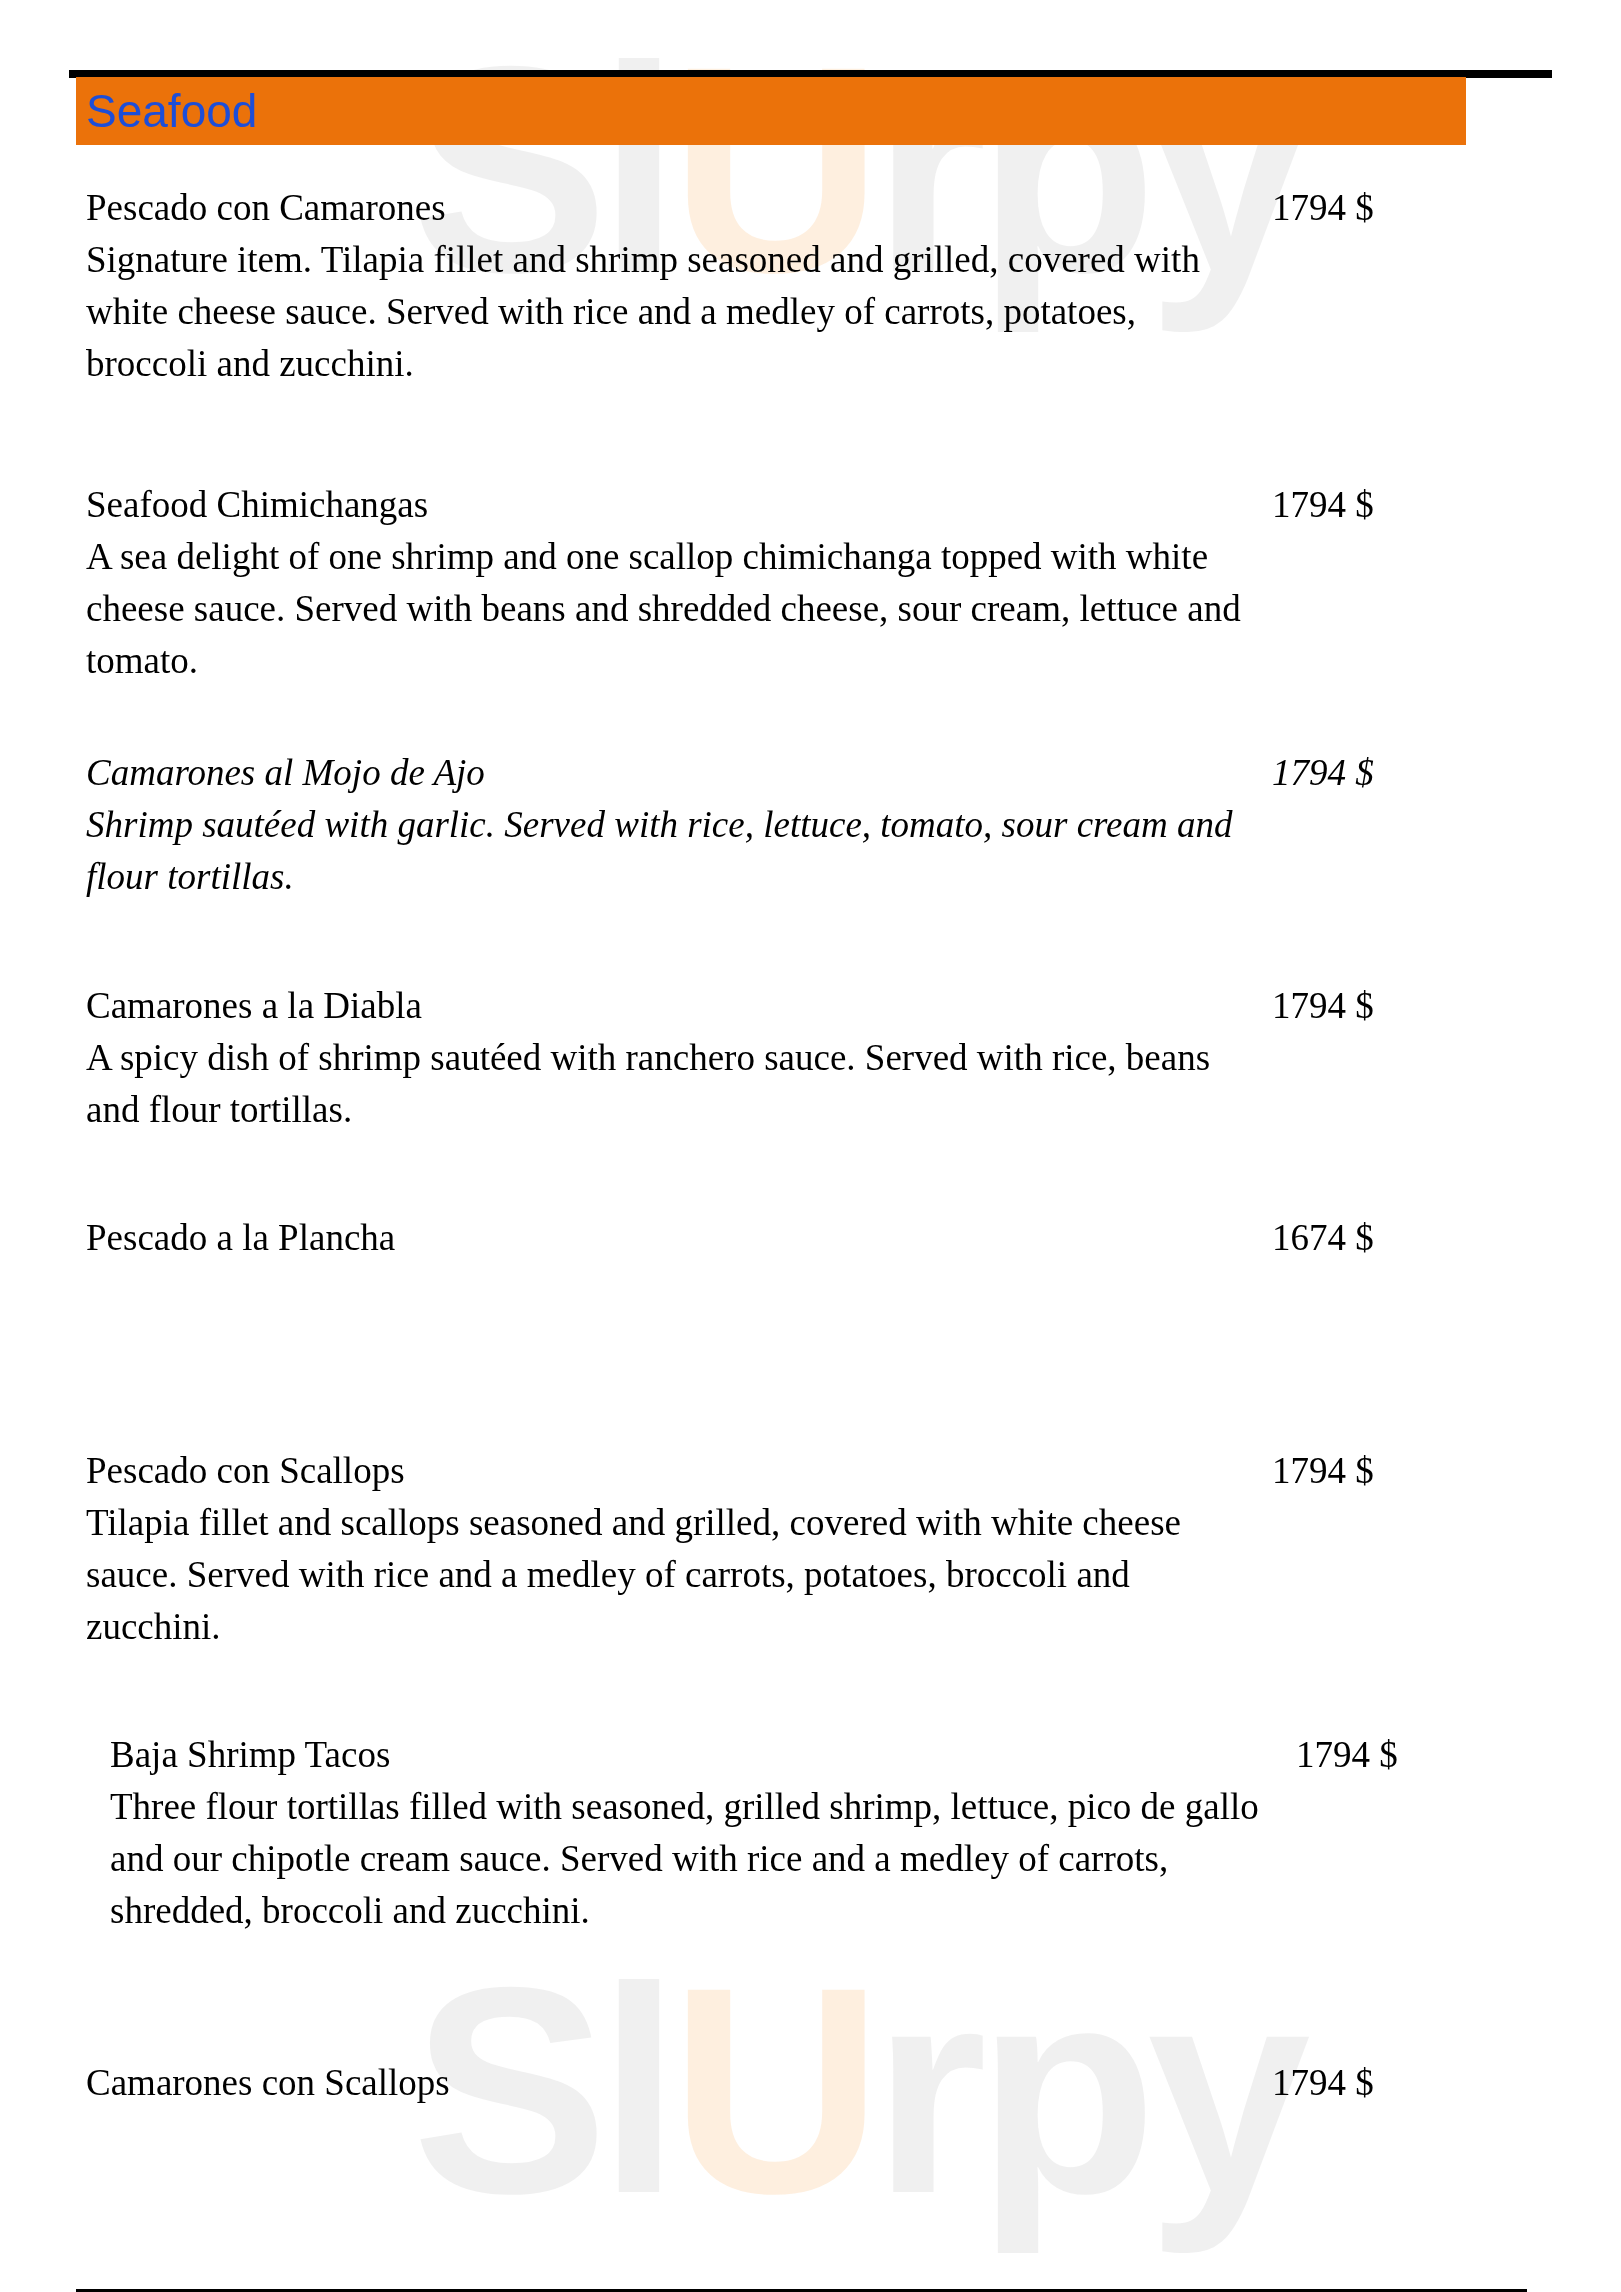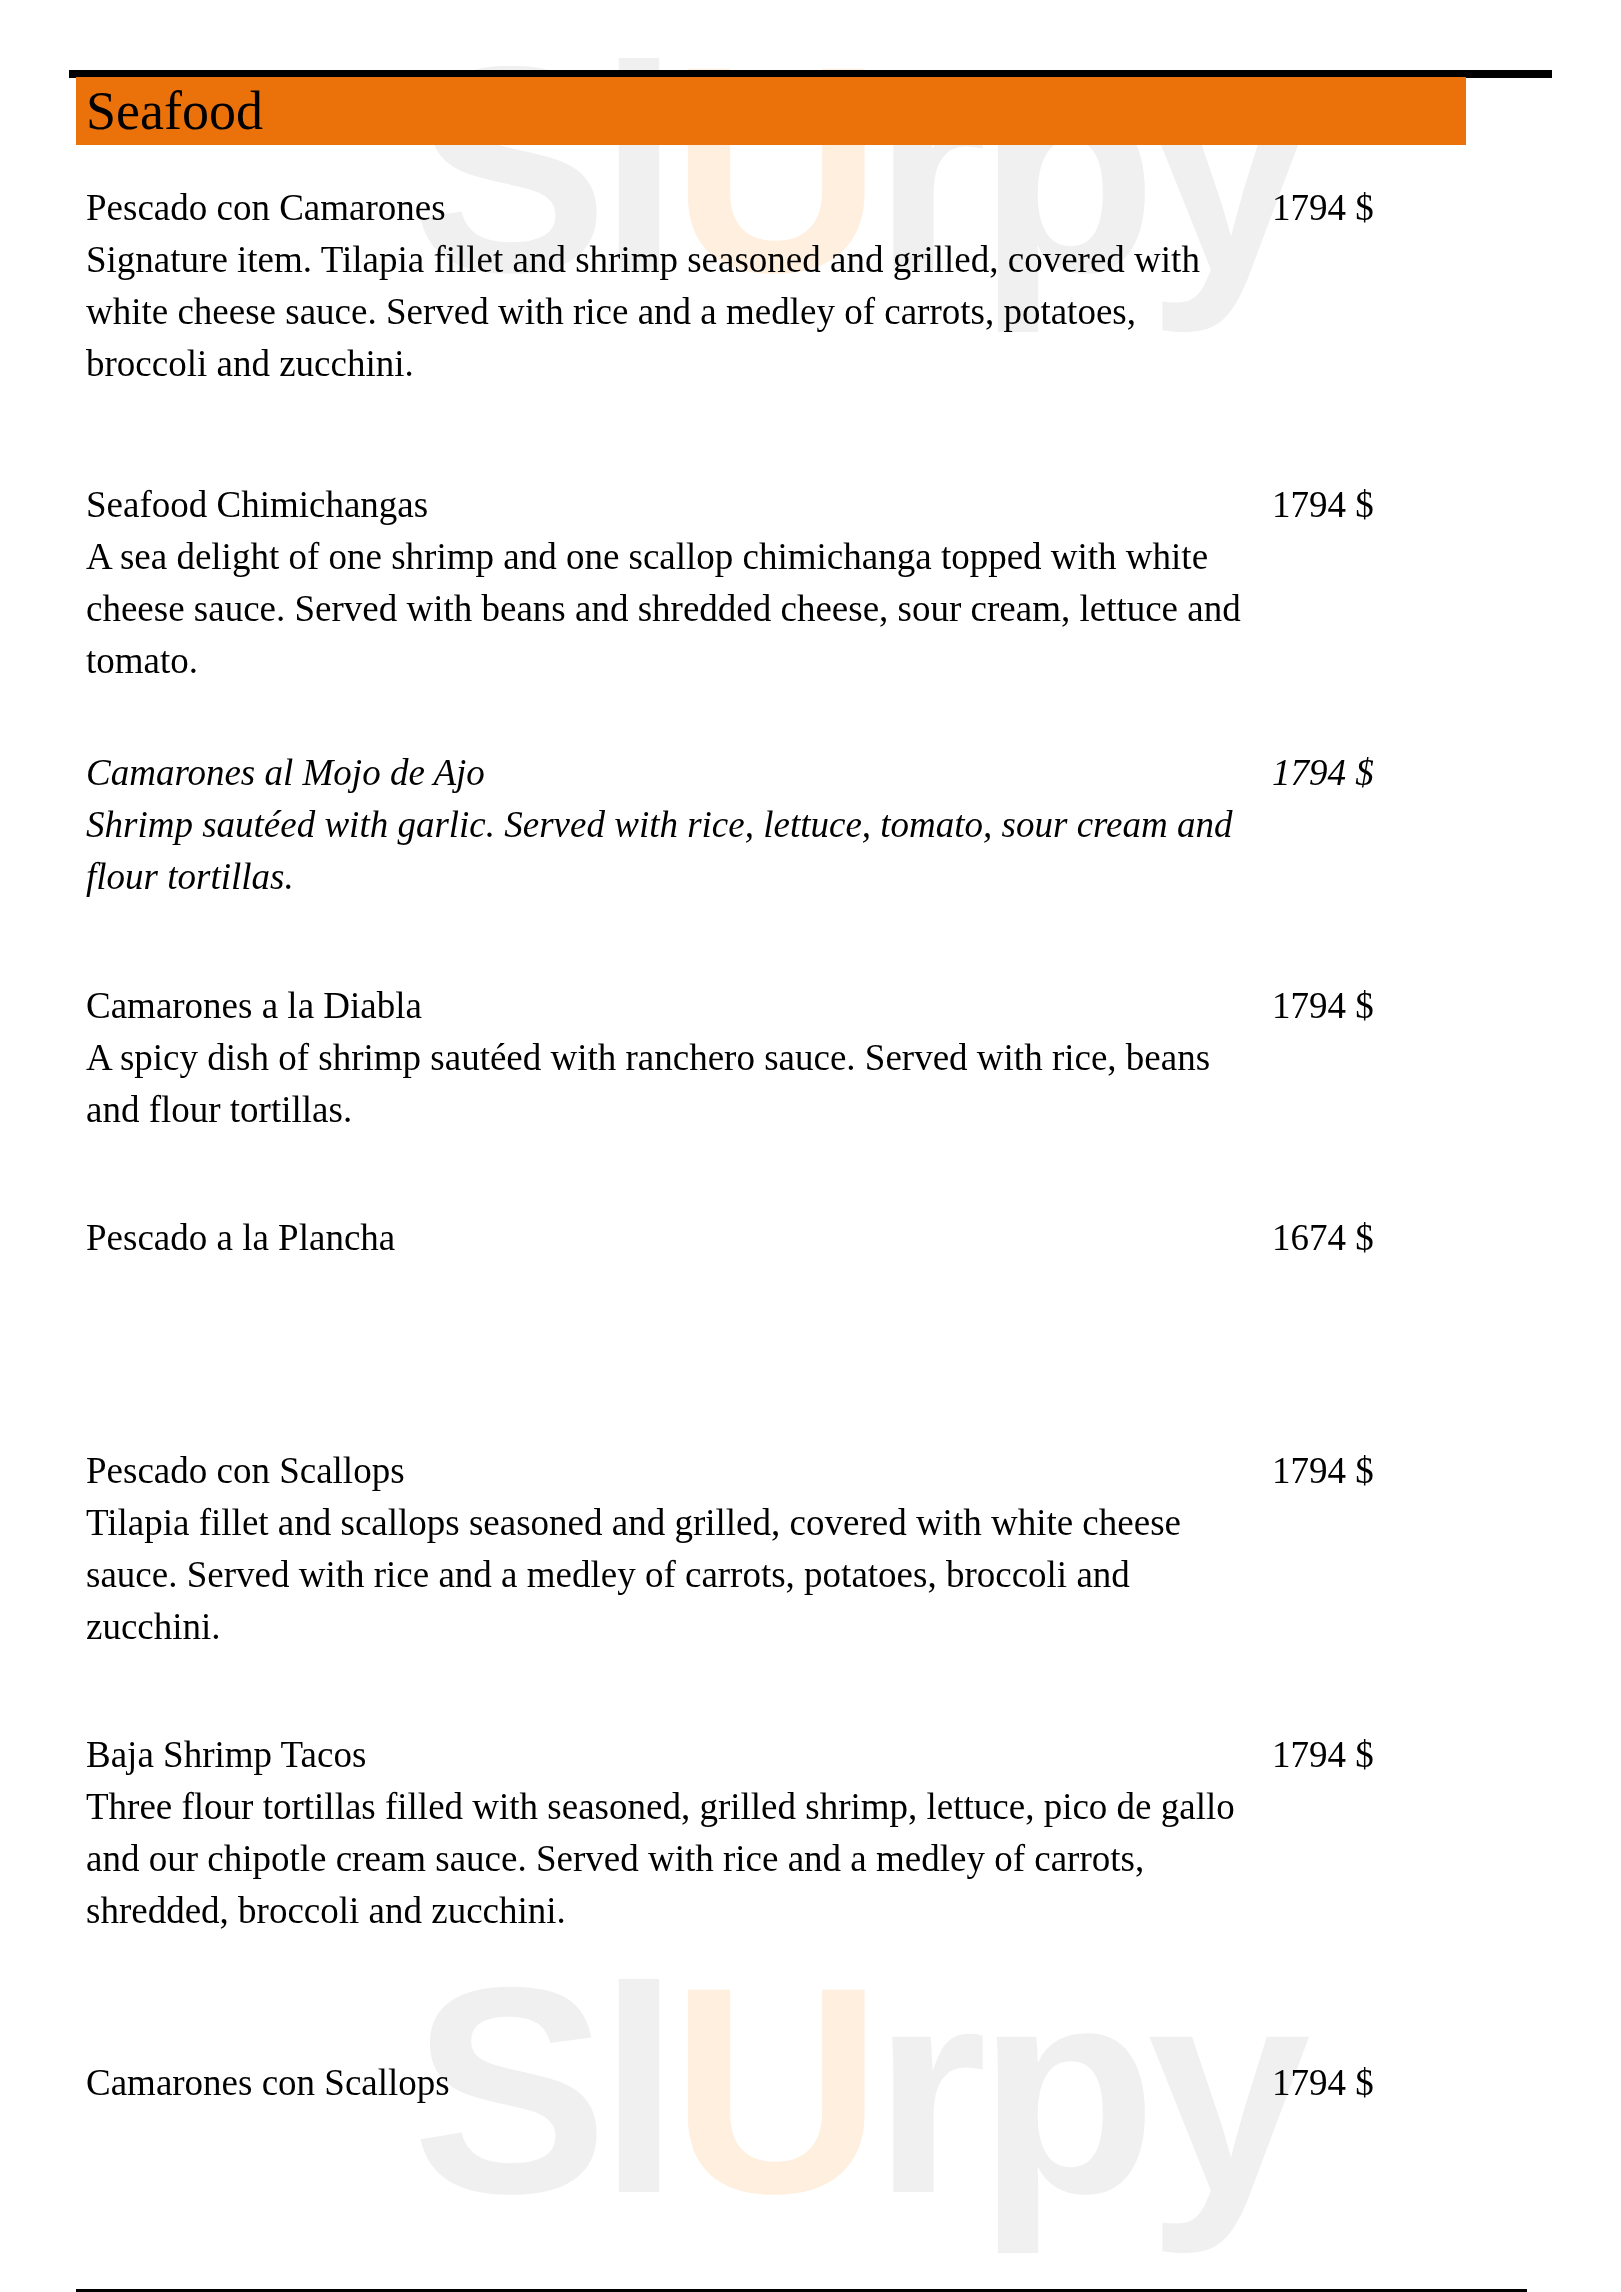--- a/index.html
+++ b/index.html
@@ -1,19 +1,19 @@
 <!DOCTYPE html>
 <html><head>
 <meta charset="utf-8">
 <style>
   html, body { margin:0; padding:0; background:#ffffff; }
   body { width:1621px; height:2293px; position:relative; overflow:hidden; font-family:"Liberation Serif", serif; color:#000; }
   .top-rule { position:absolute; left:69px; top:70px; width:1483px; height:7.8px; background:#000; }
   .section-bar { position:absolute; left:76px; top:77px; width:1390px; height:68px; background:#eb720a; }
-  .section-title { position:absolute; left:86px; top:80px; font-family:Liberation Serif, serif; font-size:54px; line-height:63px; color:#000000; }
+  .section-title { position:absolute; left:86px; top:80px; font-family:Liberation Sans, sans-serif; font-size:46px; line-height:63px; color:#1d4ed8; }
   .watermark { position:absolute; pointer-events:none; font-family:"Liberation Sans", sans-serif; font-weight:bold; font-size:294px; color:rgba(200,200,200,0.28); letter-spacing:-9.8px; white-space:nowrap; }
   .watermark .u { color:rgba(250,180,110,0.22); }
   .wm1 { left:412px; top:0px; }
   .wm3 { left:412px; top:1921px; }
   .item { position:absolute; left:86px; width:1313px; font-size:37px; line-height:52px; }
   .item-name { display:block; }
   .item-desc { display:block; width:1176px; }
   .item-price { position:absolute; left:1186px; top:0; white-space:nowrap; }
   .bottom-rule { position:absolute; left:76px; top:2289px; width:1451px; height:2.9px; background:#000; }
 </style>
@@ -55,21 +55,21 @@
   <span class="item-name">Pescado a la Plancha</span>
   <span class="item-price">1674 $</span>
 </div>
 
 <div class="item" style="top:1445px;">
   <span class="item-name">Pescado con Scallops</span>
   <span class="item-desc">Tilapia fillet and scallops seasoned and grilled, covered with white cheese sauce. Served with rice and a medley of carrots, potatoes, broccoli and zucchini.</span>
   <span class="item-price">1794 $</span>
 </div>
 
-<div class="item" style="top:1729px;">
+<div class="item" style="top:1729px;margin-left:24px;">
   <span class="item-name">Baja Shrimp Tacos</span>
   <span class="item-desc">Three flour tortillas filled with seasoned, grilled shrimp, lettuce, pico de gallo and our chipotle cream sauce. Served with rice and a medley of carrots, shredded, broccoli and zucchini.</span>
   <span class="item-price">1794 $</span>
 </div>
 
 <div class="item" style="top:2012px;margin-top:45px;">
   <span class="item-name">Camarones con Scallops</span>
   <span class="item-price">1794 $</span>
 </div>
 

